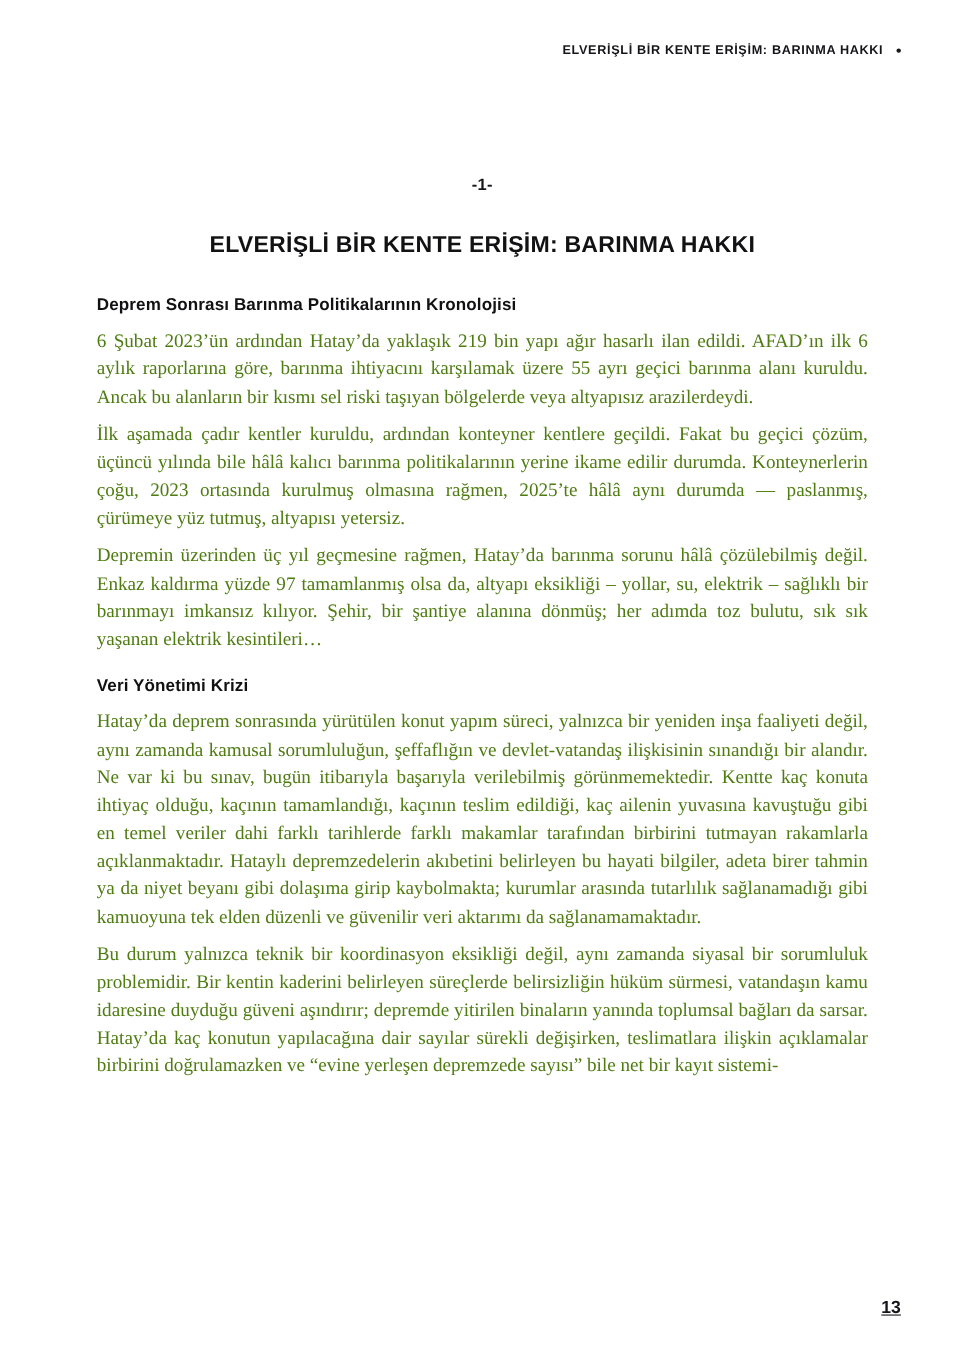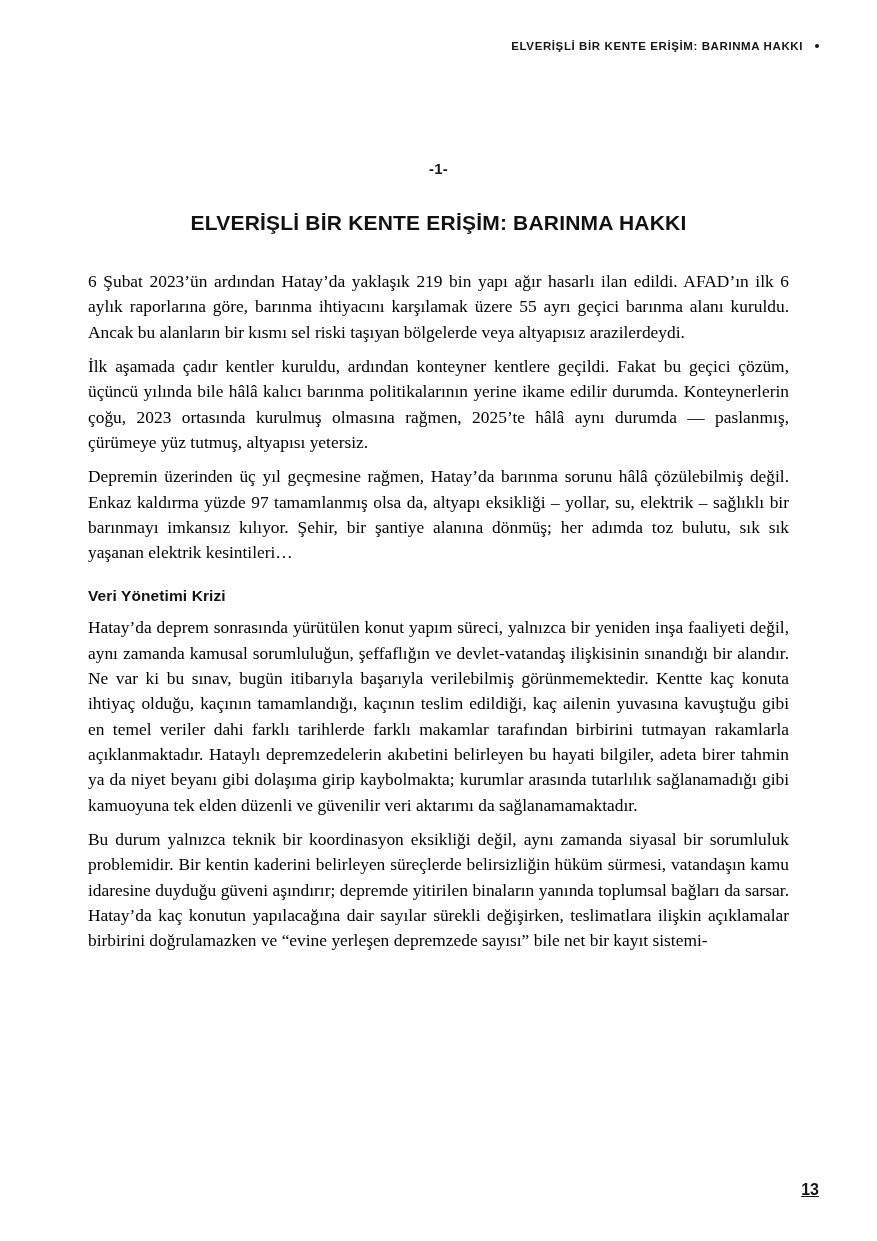--- a/index.html
+++ b/index.html
@@ -85,21 +85,21 @@
     margin-top: 22px;
   }
 
   p.body-text {
     margin: 0 0 9px 0;
     font-size: 17.4px;
     line-height: 1.455;
     text-align: justify;
     text-justify: inter-word;
     hyphens: none;
-    color: #000000;
+    color: #4d7c0f;
   }
 
   
   .folio {
     position: absolute;
     right: 58px;
     bottom: 42px;
     font-family: "Liberation Sans", sans-serif;
     font-weight: bold;
     font-size: 16px;
@@ -116,20 +116,21 @@
     <span>ELVERİŞLİ BİR KENTE ERİŞİM: BARINMA HAKKI</span>
     <span class="dot"></span>
   </div>
 
   <div class="content">
 
     <div class="chapter-number">-1-</div>
 
     <h1 class="chapter-title">ELVERİŞLİ BİR KENTE ERİŞİM: BARINMA HAKKI</h1>
 
+    <h2 class="section-heading">Deprem Sonrası Barınma Politikalarının Kronolojisi</h2>
     <p class="body-text">6 Şubat 2023’ün ardından Hatay’da yaklaşık 219 bin yapı ağır hasarlı ilan edildi. AFAD’ın ilk 6 aylık raporlarına göre, barınma ihtiyacını karşılamak üzere 55 ayrı geçici barınma alanı kuruldu. Ancak bu alanların bir kısmı sel riski taşıyan bölgelerde veya altyapısız arazilerdeydi.</p>
     <p class="body-text">İlk aşamada çadır kentler kuruldu, ardından konteyner kentlere geçildi. Fakat bu geçici çözüm, üçüncü yılında bile hâlâ kalıcı barınma politikalarının yerine ikame edilir durumda. Konteynerlerin çoğu, 2023 ortasında kurulmuş olmasına rağmen, 2025’te hâlâ aynı durumda — paslanmış, çürümeye yüz tutmuş, altyapısı yetersiz.</p>
     <p class="body-text">Depremin üzerinden üç yıl geçmesine rağmen, Hatay’da barınma sorunu hâlâ çözülebilmiş değil. Enkaz kaldırma yüzde 97 tamamlanmış olsa da, altyapı eksikliği – yollar, su, elektrik – sağlıklı bir barınmayı imkansız kılıyor. Şehir, bir şantiye alanına dönmüş; her adımda toz bulutu, sık sık yaşanan elektrik kesintileri…</p>
 
     <h2 class="section-heading spaced">Veri Yönetimi Krizi</h2>
     <p class="body-text">Hatay’da deprem sonrasında yürütülen konut yapım süreci, yalnızca bir yeniden inşa faaliyeti değil, aynı zamanda kamusal sorumluluğun, şeffaflığın ve devlet-vatandaş ilişkisinin sınandığı bir alandır. Ne var ki bu sınav, bugün itibarıyla başarıyla verilebilmiş görünmemektedir. Kentte kaç konuta ihtiyaç olduğu, kaçının tamamlandığı, kaçının teslim edildiği, kaç ailenin yuvasına kavuştuğu gibi en temel veriler dahi farklı tarihlerde farklı makamlar tarafından birbirini tutmayan rakamlarla açıklanmaktadır. Hataylı depremzedelerin akıbetini belirleyen bu hayati bilgiler, adeta birer tahmin ya da niyet beyanı gibi dolaşıma girip kaybolmakta; kurumlar arasında tutarlılık sağlanamadığı gibi kamuoyuna tek elden düzenli ve güvenilir veri aktarımı da sağlanamamaktadır.</p>
     <p class="body-text">Bu durum yalnızca teknik bir koordinasyon eksikliği değil, aynı zamanda siyasal bir sorumluluk problemidir. Bir kentin kaderini belirleyen süreçlerde belirsizliğin hüküm sürmesi, vatandaşın kamu idaresine duyduğu güveni aşındırır; depremde yitirilen binaların yanında toplumsal bağları da sarsar. Hatay’da kaç konutun yapılacağına dair sayılar sürekli değişirken, teslimatlara ilişkin açıklamalar birbirini doğrulamazken ve “evine yerleşen depremzede sayısı” bile net bir kayıt sistemi-</p>
 
   </div>
 

